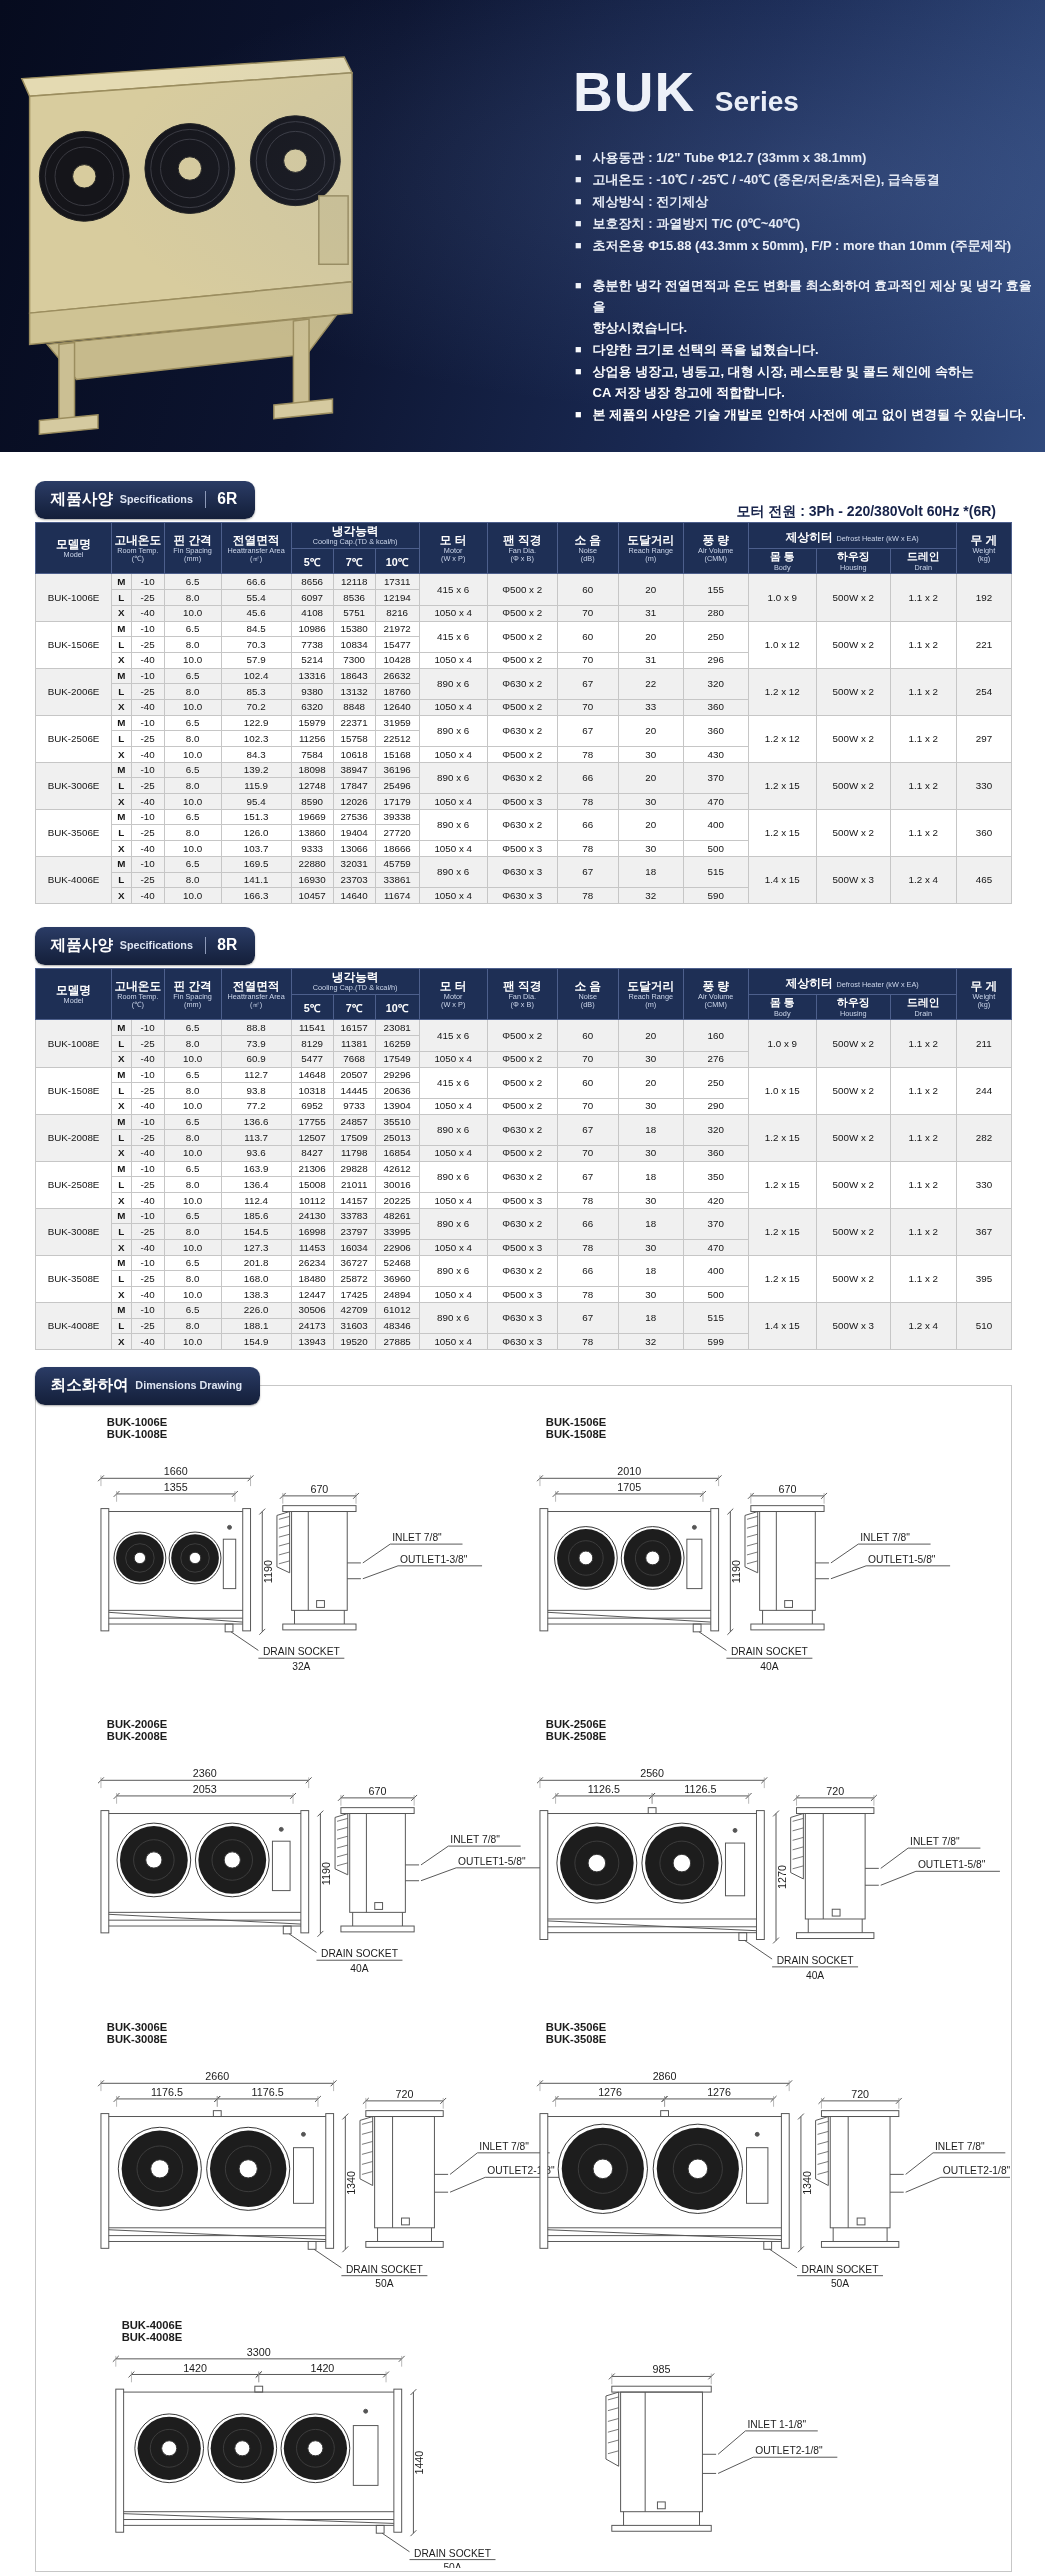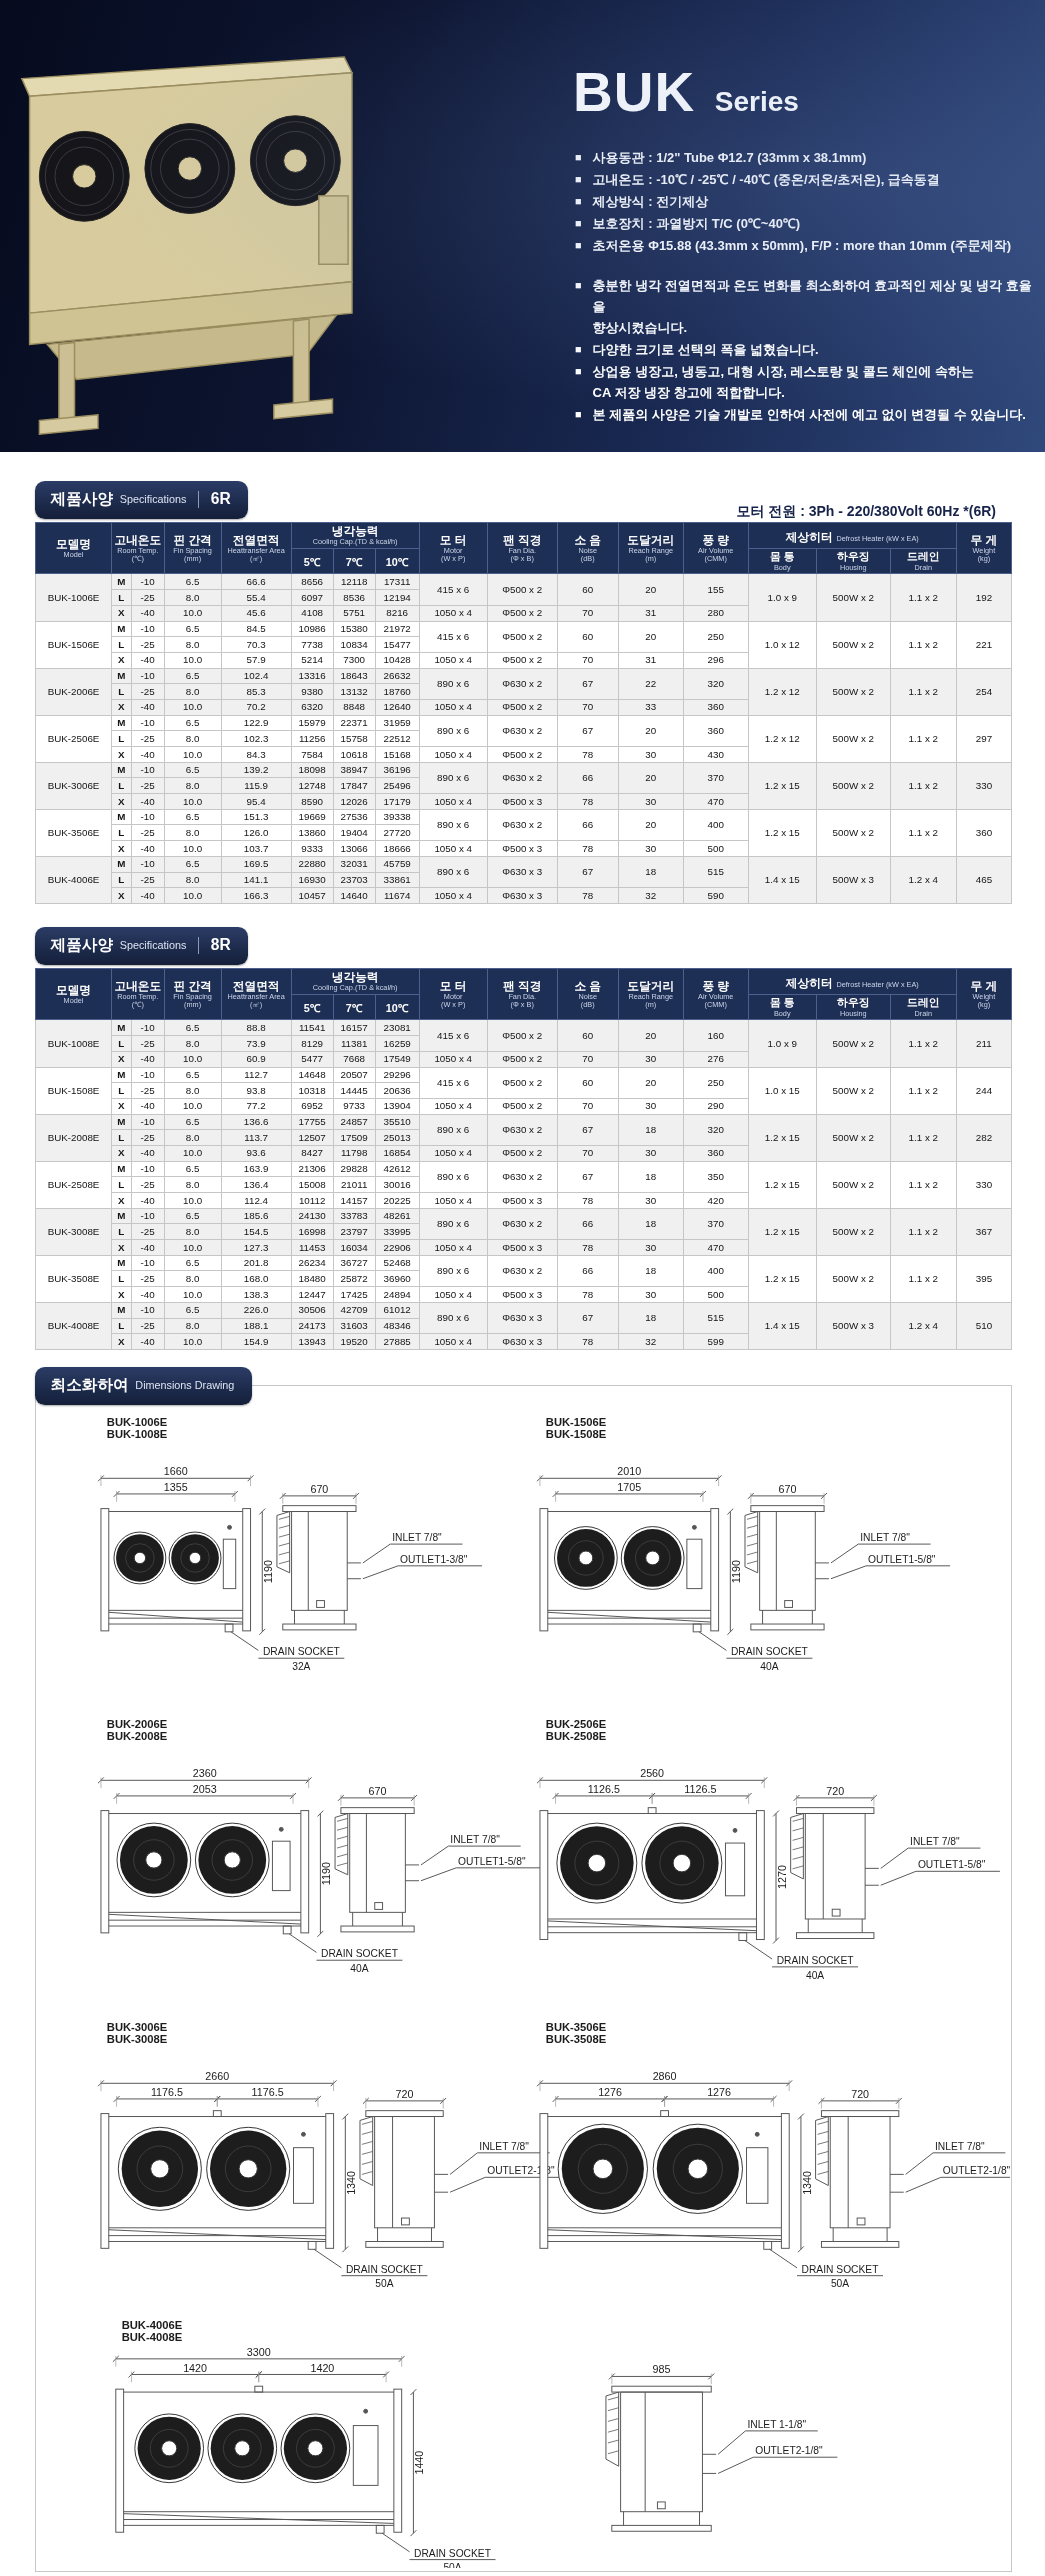--- a/index.html
+++ b/index.html
@@ -19,21 +19,21 @@
   .blist li{position:relative;padding-left:17.6px;white-space:pre-line;margin-bottom:1px;}
   .blist li::before{content:'■';position:absolute;left:0;top:0;font-size:10.8px;}
   .blist.specs{top:147px;width:459px;}
   .blist.feats{top:275px;width:459px;}
 
   
   .tab{position:relative;display:inline-flex;align-items:center;
     background:linear-gradient(#2b3c66 0%,#1a2746 70%,#141f3a 100%);
     border-radius:9.8px;padding:7.8px 17.6px 8.8px 15.6px;color:#fff;box-shadow:0 1px 2px rgba(0,0,0,.35);z-index:2;}
   .tab .kr{font-size:15.6px;font-weight:700;}
-  .tab .en{font-size:10.8px;font-weight:400;color:#dde4f2;margin-left:6.8px;}
+  .tab .en{font-size:10.8px;font-weight:700;color:#dde4f2;margin-left:6.8px;}
   .tab .sep{width:1px;height:17.6px;background:#8d99b8;margin:0 11.7px;}
   .tab .size{font-size:15.6px;font-weight:700;}
 
   
   .sec{position:absolute;left:35px;width:977px;}
   .sec6{top:481px;} .sec8{top:927px;}
   .tbl-note{position:absolute;right:16px;top:21.5px;font-size:14px;font-weight:700;color:#17234a;}
   table.spec{border-collapse:collapse;table-layout:fixed;width:977px;margin-top:3.9px;border:1px solid #8f8f8f;}
   table.spec thead th{background:#1e2f55;color:#fff;border:1px solid #4d5f8c;padding:1px 0;vertical-align:middle;}
   .th-kr{display:block;font-size:11.7px;font-weight:700;line-height:13.7px;}

